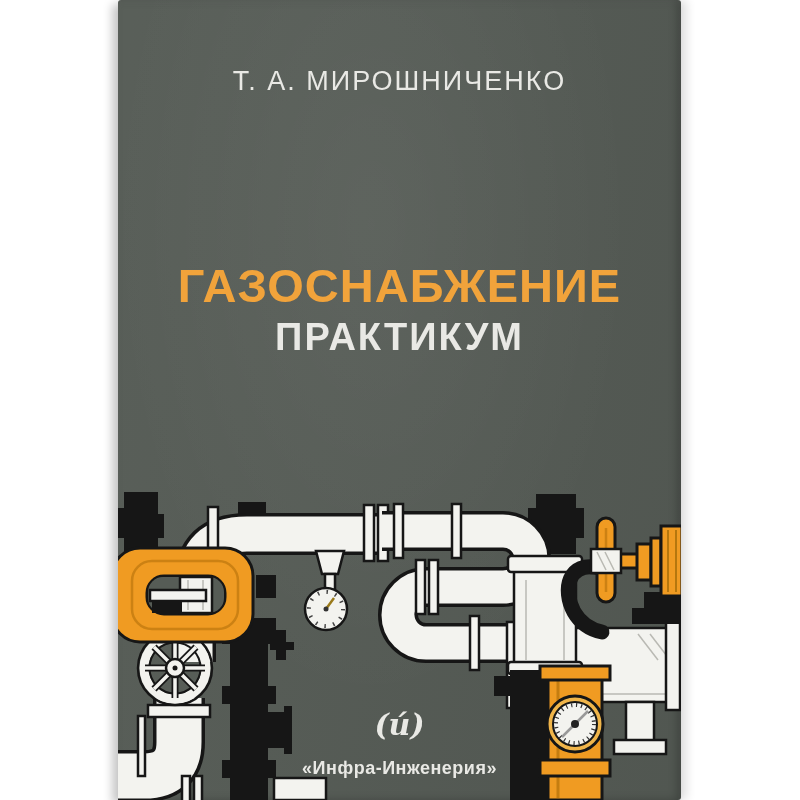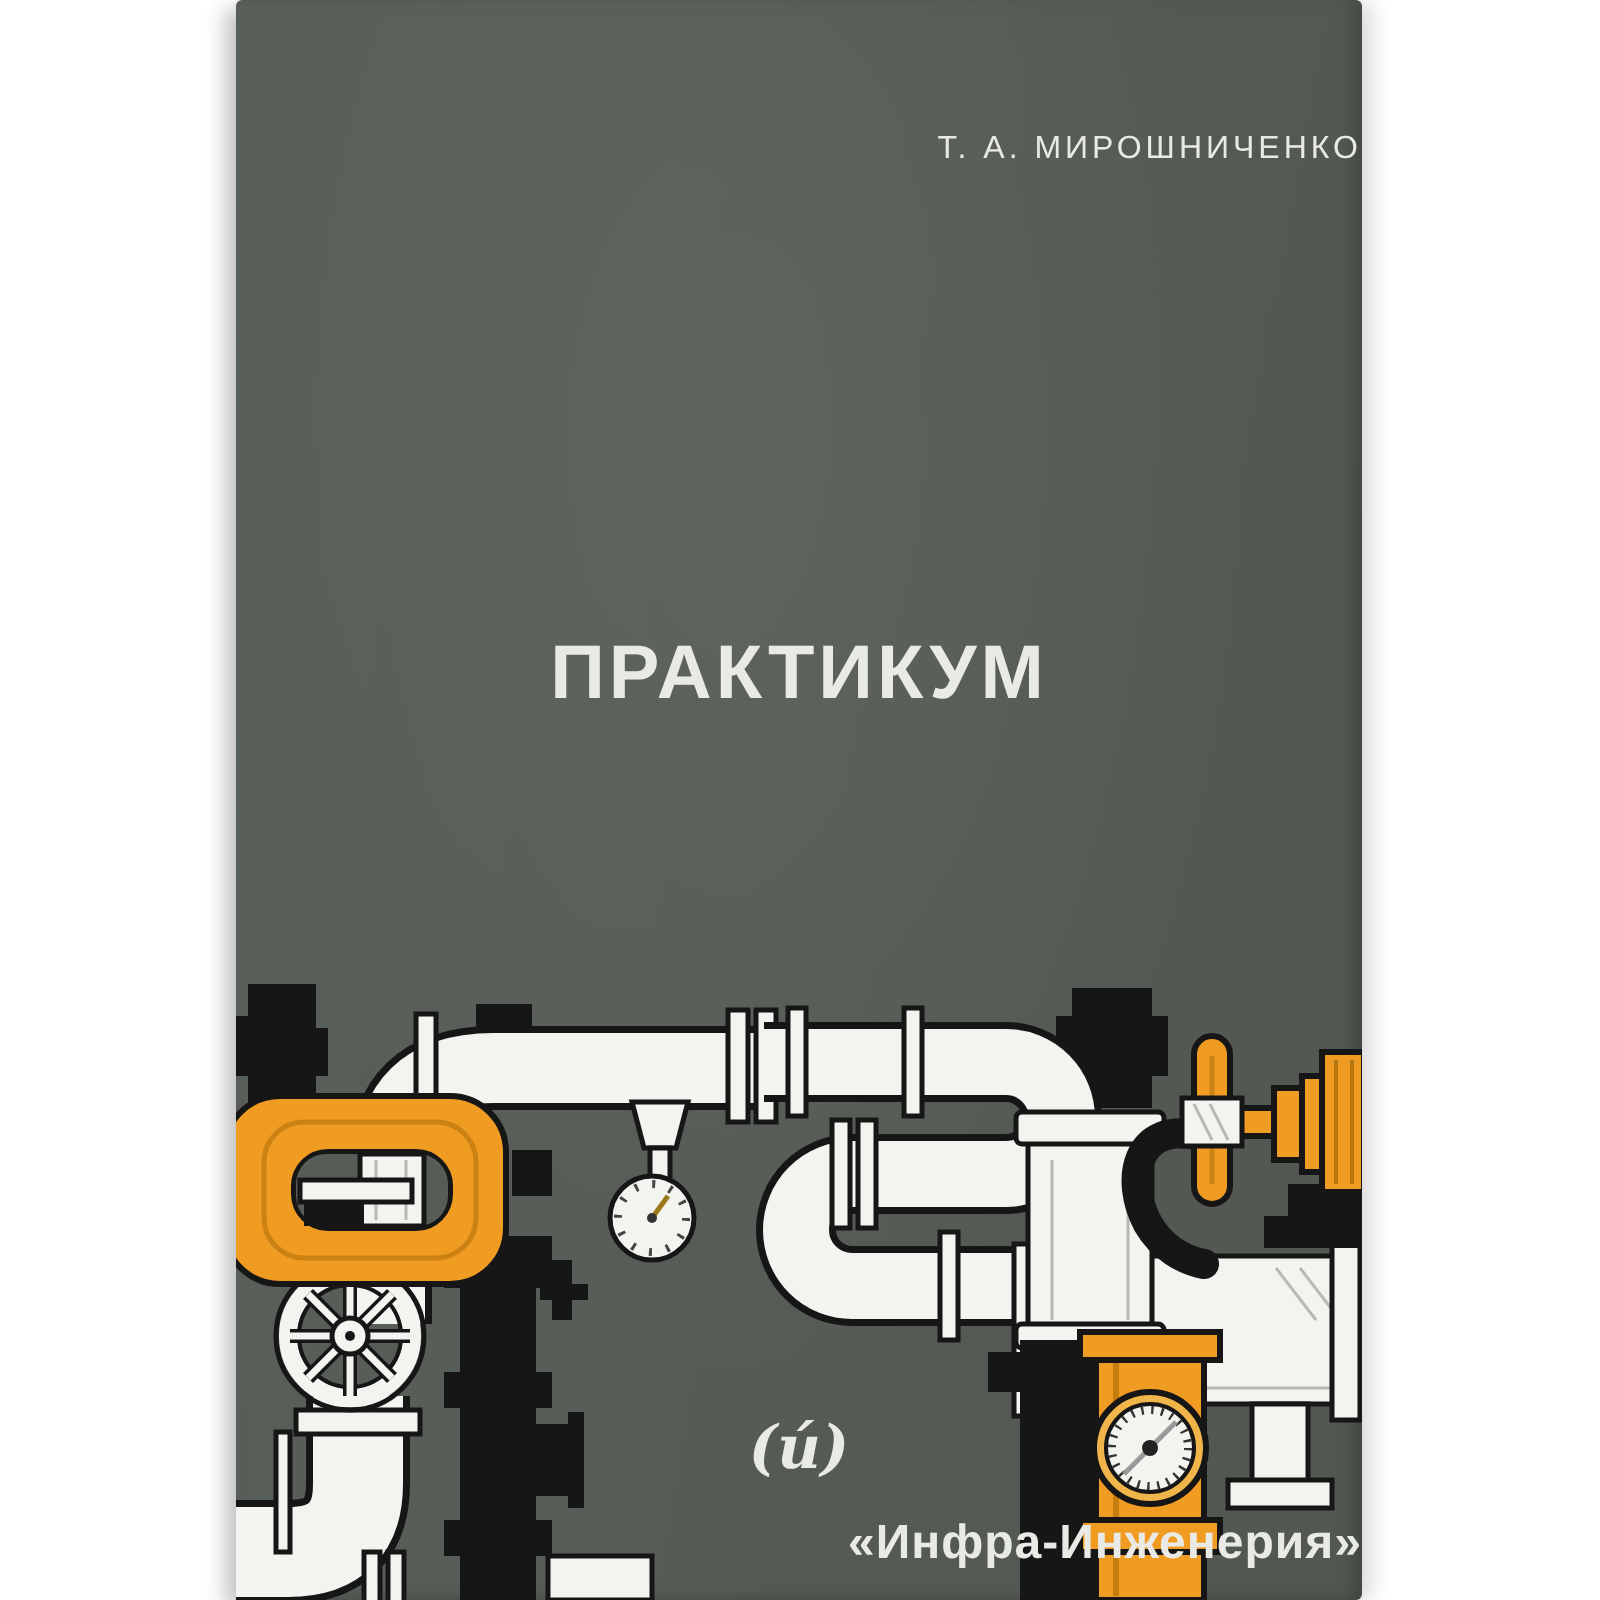--- a/index.html
+++ b/index.html
@@ -12,57 +12,58 @@
     position:absolute;left:118px;top:0;width:563px;height:800px;
     background:
       radial-gradient(ellipse at 45% 28%, rgba(255,255,255,0.05), rgba(0,0,0,0) 60%),
       linear-gradient(100deg, rgba(255,255,255,0.02), rgba(0,0,0,0.06)),
       var(--cover);
     box-shadow:-6px 4px 10px rgba(0,0,0,0.22), 6px 0 10px rgba(0,0,0,0.12),
                inset -4px 0 8px rgba(0,0,0,0.22), inset 0 3px 5px rgba(255,255,255,0.05);
     border-radius:3px;
   }
   .author{
-    position:absolute;top:66px;left:0;width:100%;text-align:right;
-    color:var(--text);font-size:16px;letter-spacing:2px;font-weight:400;
+    position:absolute;top:66px;left:0;width:100%;text-align:center;
+    color:var(--text);font-size:27px;letter-spacing:2px;font-weight:400;
   }
   .title{
     position:absolute;top:262px;left:0;width:100%;text-align:center;
     color:var(--title);font-size:47px;font-weight:bold;letter-spacing:1px;line-height:1;
   }
   .subtitle{
     position:absolute;top:318px;left:0;width:100%;text-align:center;
     color:var(--text);font-size:38px;font-weight:700;letter-spacing:2px;line-height:1;
   }
   .illustration{position:absolute;left:0;top:480px;width:563px;height:320px;}
   .logo{
     position:absolute;top:710px;left:0;width:100%;text-align:center;
     color:var(--text);font-family:"DejaVu Serif", serif;font-style:italic;
     font-size:30px;line-height:1;font-weight:bold;
   }
   .publisher{
-    position:absolute;top:758px;left:0;width:100%;text-align:right;
-    color:var(--text);font-size:24px;font-weight:bold;letter-spacing:0.5px;
+    position:absolute;top:758px;left:0;width:100%;text-align:center;
+    color:var(--text);font-size:18px;font-weight:bold;letter-spacing:0.5px;
   }
   
   .blk{fill:var(--ink);}
   .wp{fill:var(--pipe);stroke:var(--ink);stroke-width:2.5;}
   .pout{fill:none;stroke:var(--ink);stroke-linecap:butt;}
   .pin{fill:none;stroke:var(--pipe);stroke-linecap:butt;}
   .org{fill:var(--orange);stroke:var(--ink);stroke-width:3;}
   .oshade{fill:none;stroke:#c57d10;stroke-width:2.5;opacity:0.85;}
   .hatch{stroke:#b9b9b3;stroke-width:1.5;fill:none;}
   .bg{fill:var(--cover);}
 </style>
 </head>
 <body>
 
 <div class="book">
 
   <div class="author">Т. А. МИРОШНИЧЕНКО</div>
+  <div class="title">ГАЗОСНАБЖЕНИЕ</div>
   <div class="subtitle">ПРАКТИКУМ</div>
 
   <svg class="illustration" viewBox="0 480 563 320" xmlns="http://www.w3.org/2000/svg">
 
     <g>
       <rect class="blk" x="6" y="492" width="34" height="66"></rect>
       <rect class="blk" x="0" y="508" width="6" height="30"></rect>
       <rect class="blk" x="40" y="514" width="6" height="24"></rect>
       <rect class="blk" x="120" y="502" width="28" height="26"></rect>
       <rect class="blk" x="138" y="575" width="20" height="23"></rect>

